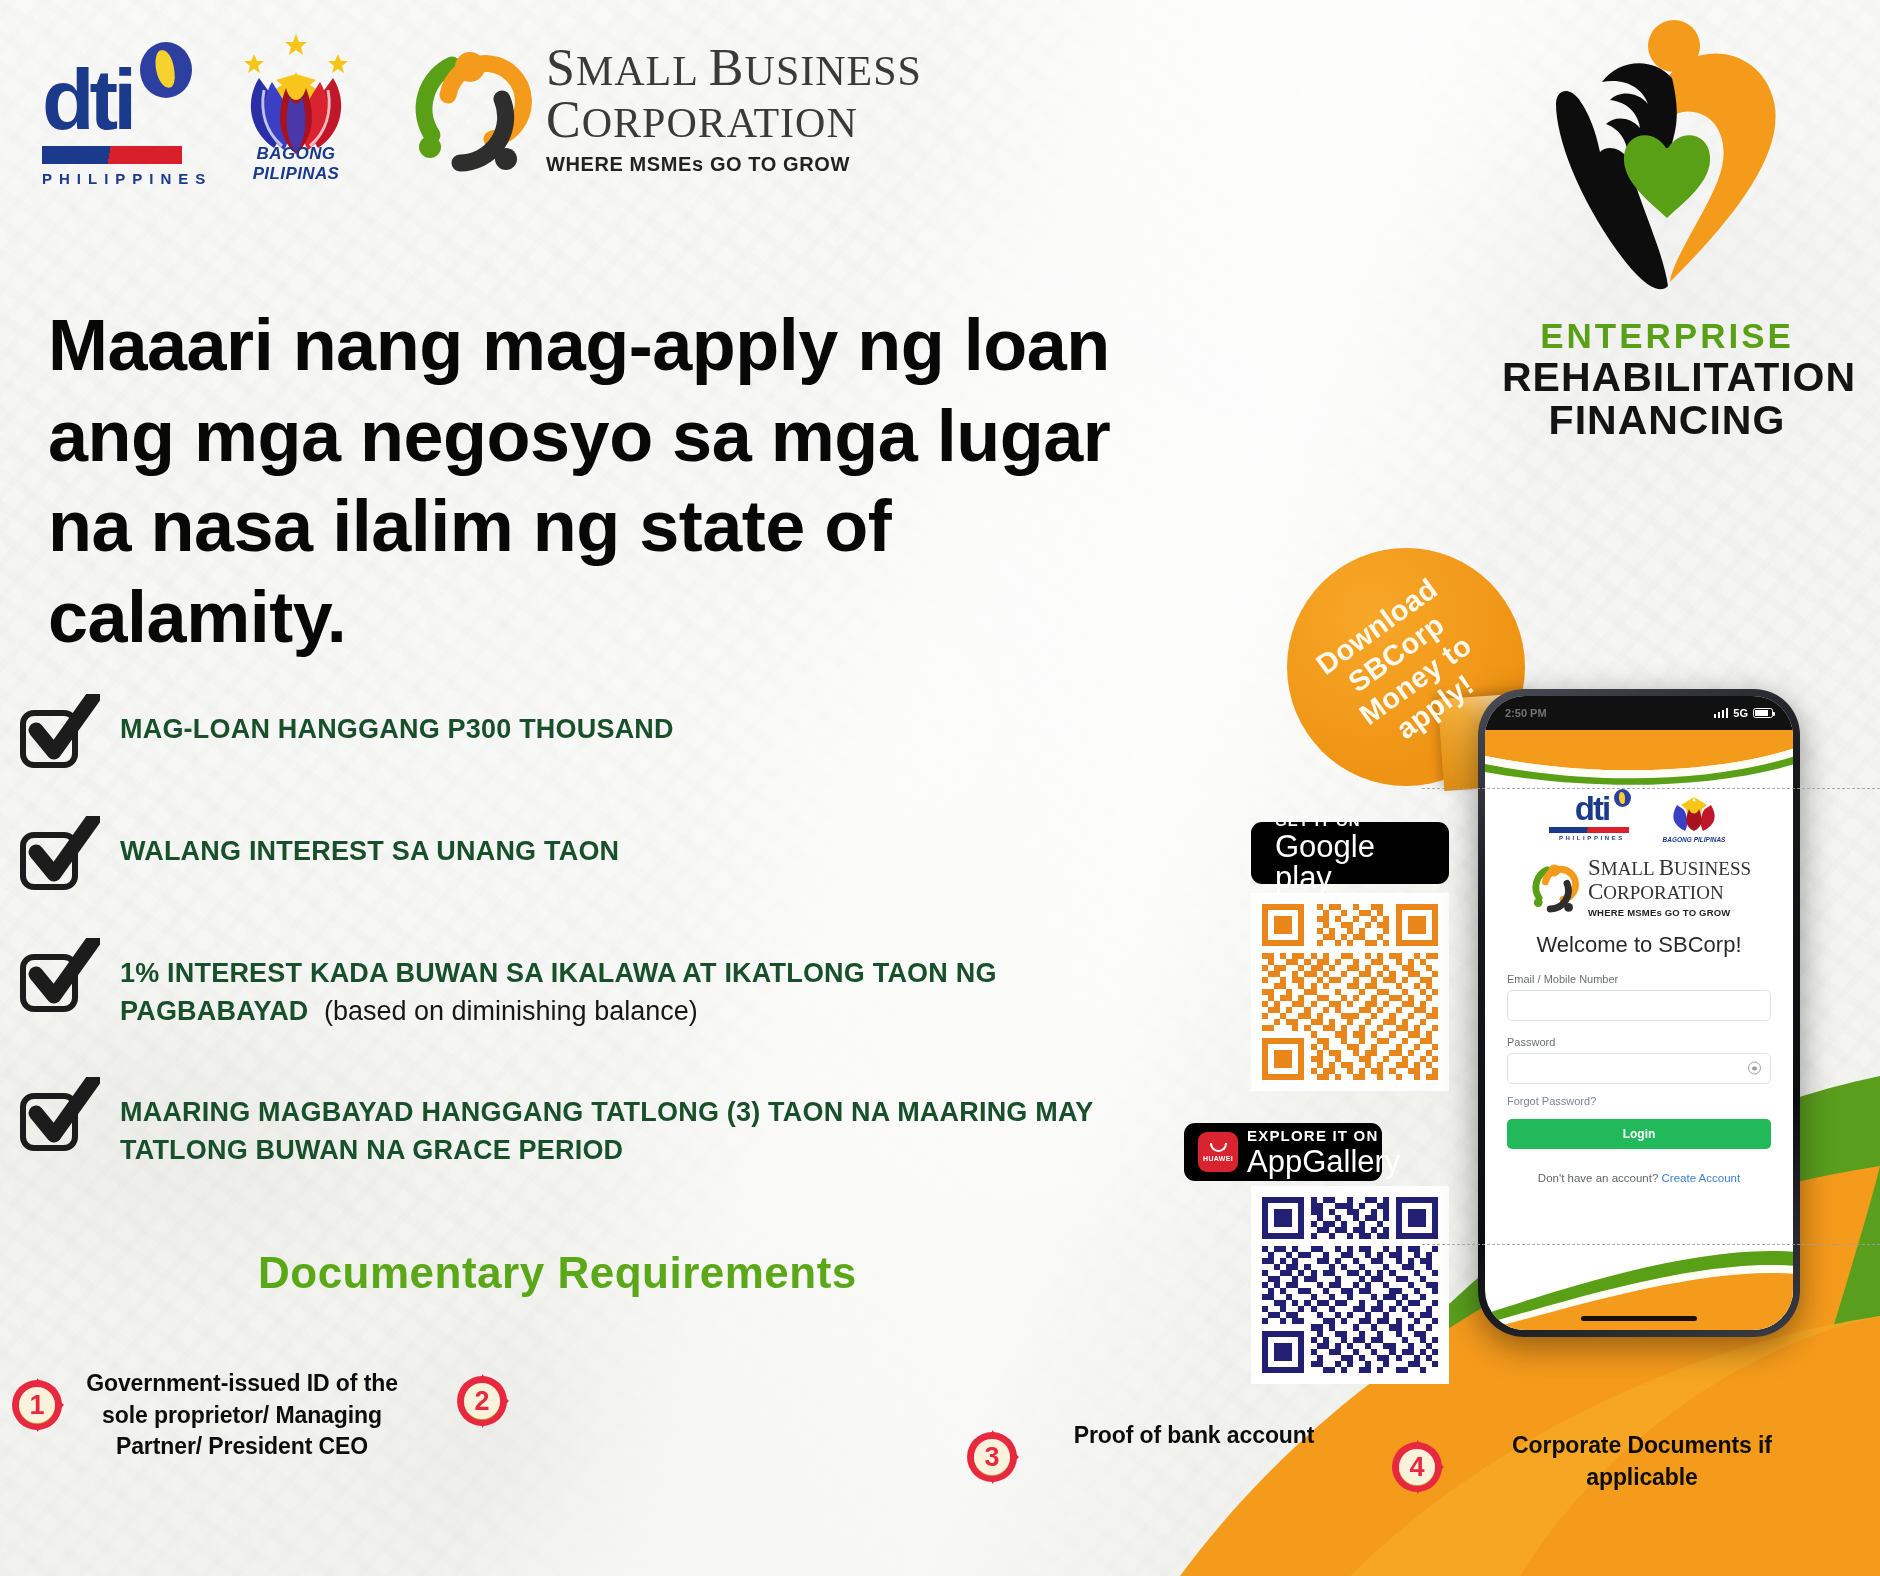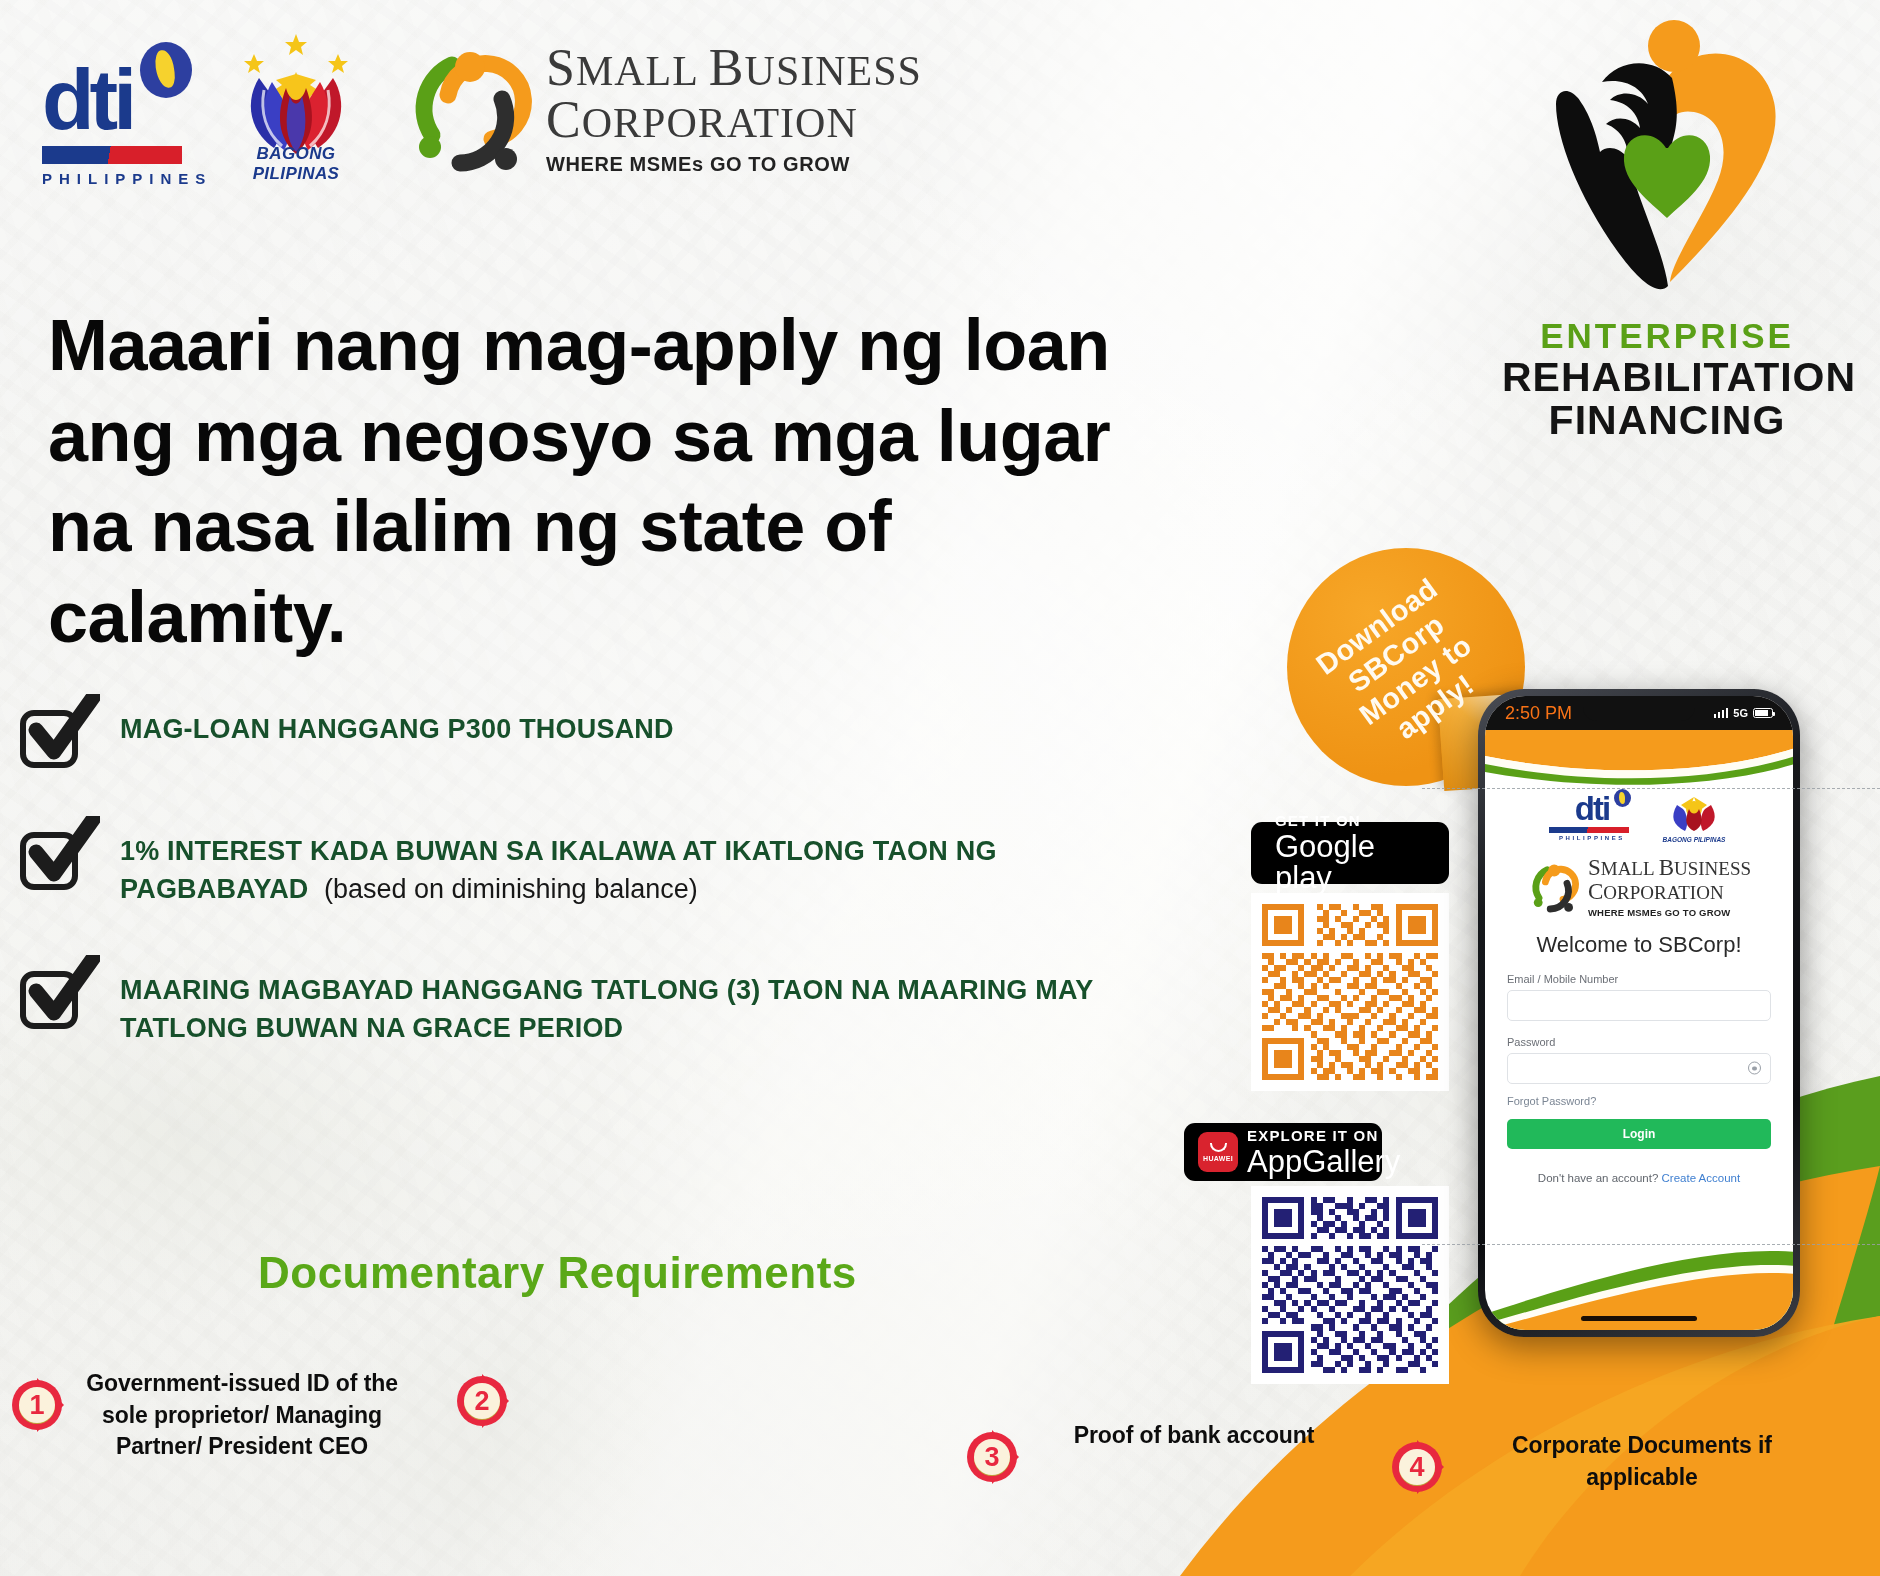--- a/index.html
+++ b/index.html
@@ -184,21 +184,21 @@
     box-shadow:0 10px 34px rgba(0,0,0,.42);
   }
   #phone .screen {
     width:100%; height:100%; background:#fff; border-radius:40px; overflow:hidden;
     position:relative;
   }
   .status-bar {
     height:34px; background:#111; display:flex; align-items:center;
     justify-content:space-between; padding:0 20px; position:relative;
   }
-  .status-bar .time { color:#f97316; font-size:18px; font-weight:normal; }
+  .status-bar .time { color:#737373; font-size:11px; font-weight:bold; }
   .status-bar .right { display:flex; align-items:center; gap:5px; color:#fff; font-size:11px; font-weight:bold; }
   .notch { position:absolute; left:50%; transform:translateX(-50%); top:0;
      width:112px; height:25px; background:#111; border-radius:0 0 14px 14px; }
   .bars { display:flex; align-items:flex-end; gap:1.5px; height:10px; }
   .bars i { width:2.5px; background:#fff; display:block; }
   .batt { width:20px; height:10px; border:1.2px solid #fff; border-radius:2.5px; position:relative; }
   .batt::after{ content:""; position:absolute; left:1px; top:1px; bottom:1px; right:4px; background:#fff; }
   .batt::before{ content:""; position:absolute; right:-3px; top:3px; width:2px; height:4px; background:#fff; border-radius:0 1px 1px 0;}
 
   .app-top { height:56px; position:relative; overflow:hidden; }
@@ -330,20 +330,29 @@
   <div class="chk-row">
     <div class="chk-box">
       <div class="sq"></div>
       <svg class="tick" viewBox="0 0 76 76">
           <path d="M12,36 L30,58 L70,2" stroke="#1c1c1c" stroke-width="15" fill="none" stroke-linecap="round" stroke-linejoin="round"></path>
         </svg>
     </div>
     <div class="chk-text">MAG-LOAN HANGGANG  P300 THOUSAND</div>
   </div>
 
+  <div class="chk-row">
+    <div class="chk-box">
+      <div class="sq"></div>
+      <svg class="tick" viewBox="0 0 76 76">
+          <path d="M12,36 L30,58 L70,2" stroke="#1c1c1c" stroke-width="15" fill="none" stroke-linecap="round" stroke-linejoin="round"></path>
+        </svg>
+    </div>
+    <div class="chk-text">WALANG INTEREST SA UNANG TAON</div>
+  </div>
 
   <div class="chk-row">
     <div class="chk-box">
       <div class="sq"></div>
       <svg class="tick" viewBox="0 0 76 76">
           <path d="M12,36 L30,58 L70,2" stroke="#1c1c1c" stroke-width="15" fill="none" stroke-linecap="round" stroke-linejoin="round"></path>
         </svg>
     </div>
     <div class="chk-text"><span>1% INTEREST KADA BUWAN SA IKALAWA AT IKATLONG TAON NG PAGBABAYAD</span>&nbsp;&nbsp;<span class="chk-note">(based on diminishing balance)</span></div>
   </div>

